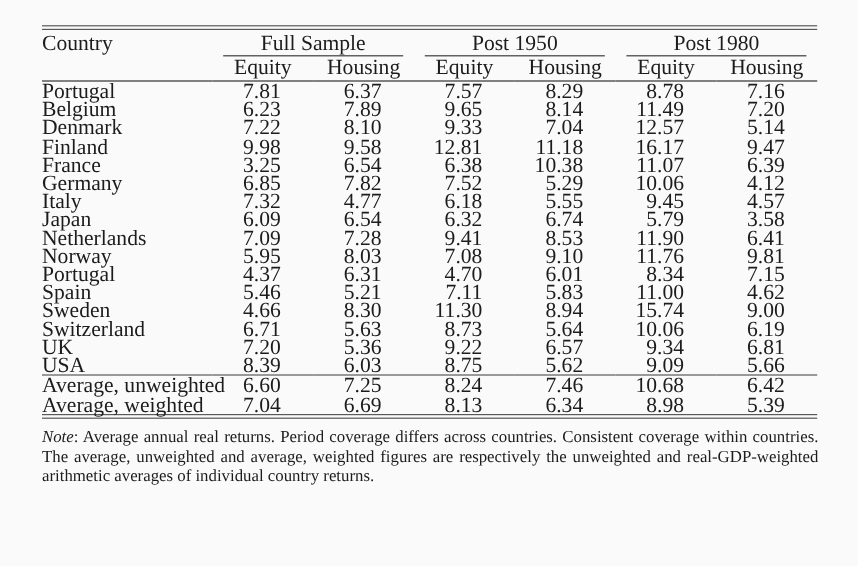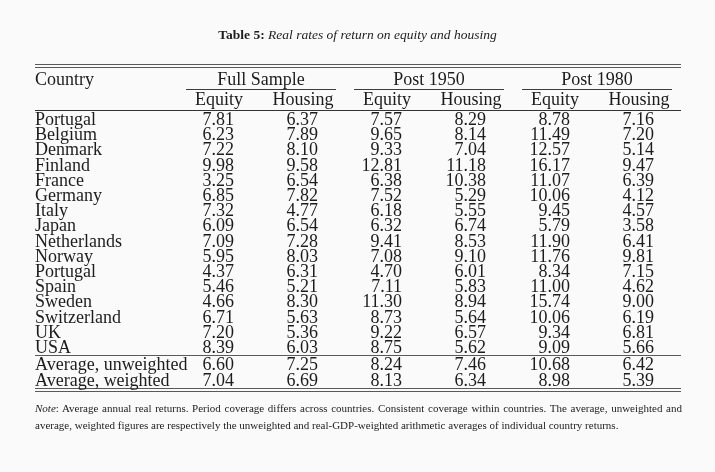--- a/index.html
+++ b/index.html
@@ -89,36 +89,31 @@
   tbody.summary tr td {
     line-height: 15.6px;
   }
   tbody.summary tr:first-child td {
     border-top: 1.5px solid #5a5a5a;
     padding-top: 1px;
   }
   .note {
     margin: 8px 33px 0 35px;
     width: 647px;
-    font-size: 11px;
+    font-size: 14px;
     line-height: 16.5px;
     text-align: justify;
   }
   .note .nlabel { font-style: italic; }
 </style>
 </head>
 <body>
 
 <div class="page">
 
-  <div class="title">
-    <span class="tlabel">Table 5:</span>
-    <span> </span>
-    <span class="tcaption">Real rates of return on equity and housing</span>
-  </div>
 
   <div class="table-block">
     <div class="rule-double"></div>
 
     <table class="returns">
       <colgroup>
         <col class="c-country">
         <col class="c-num">
           <col class="c-num">
         <col class="c-num">

